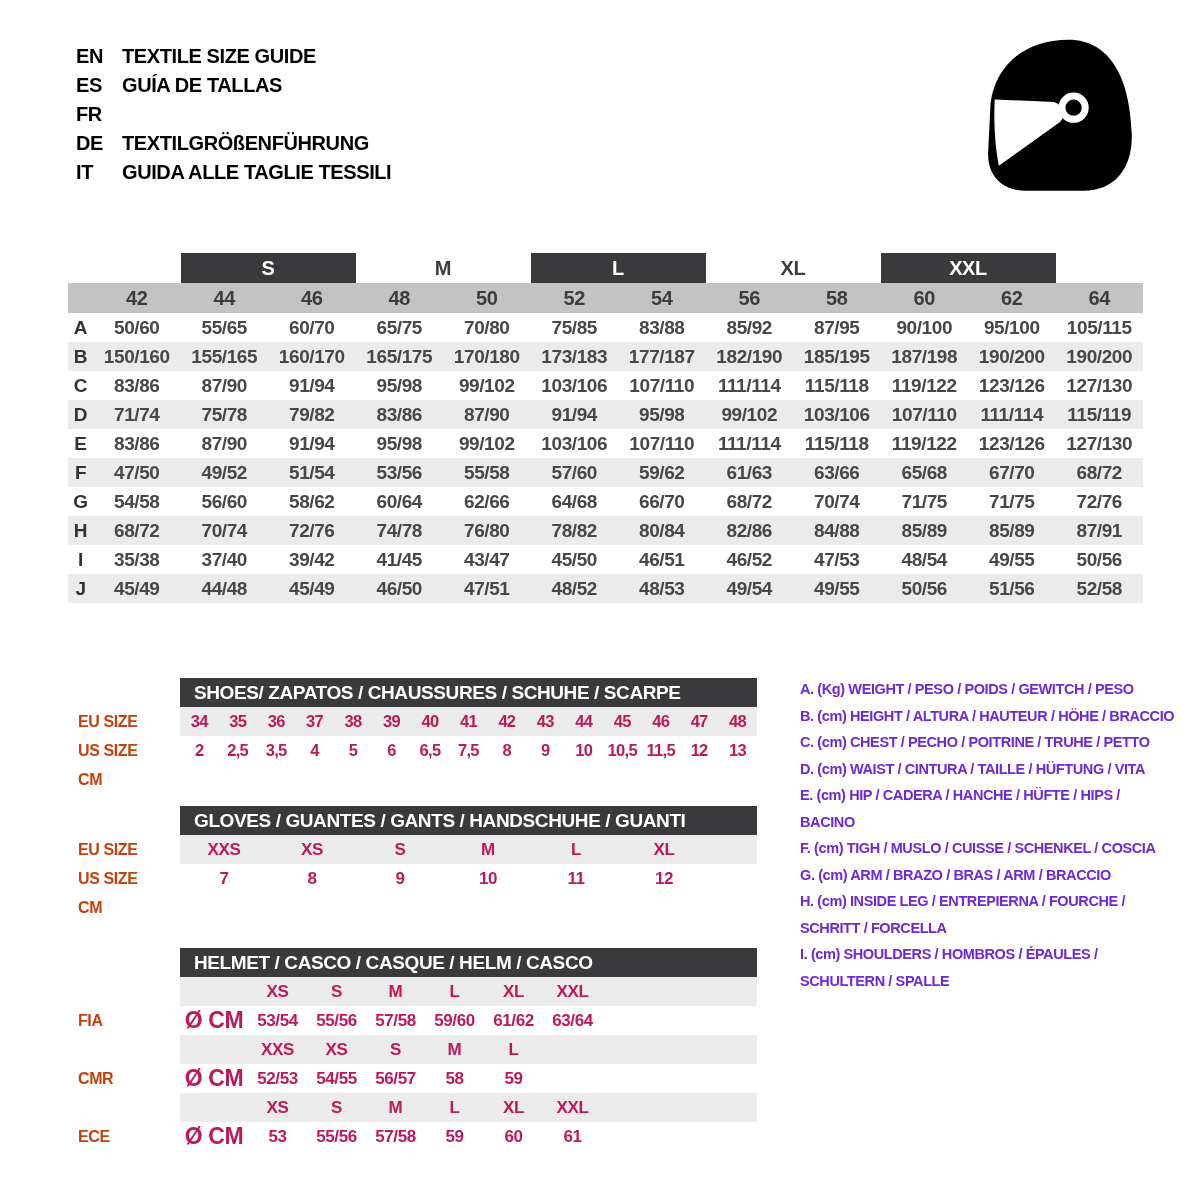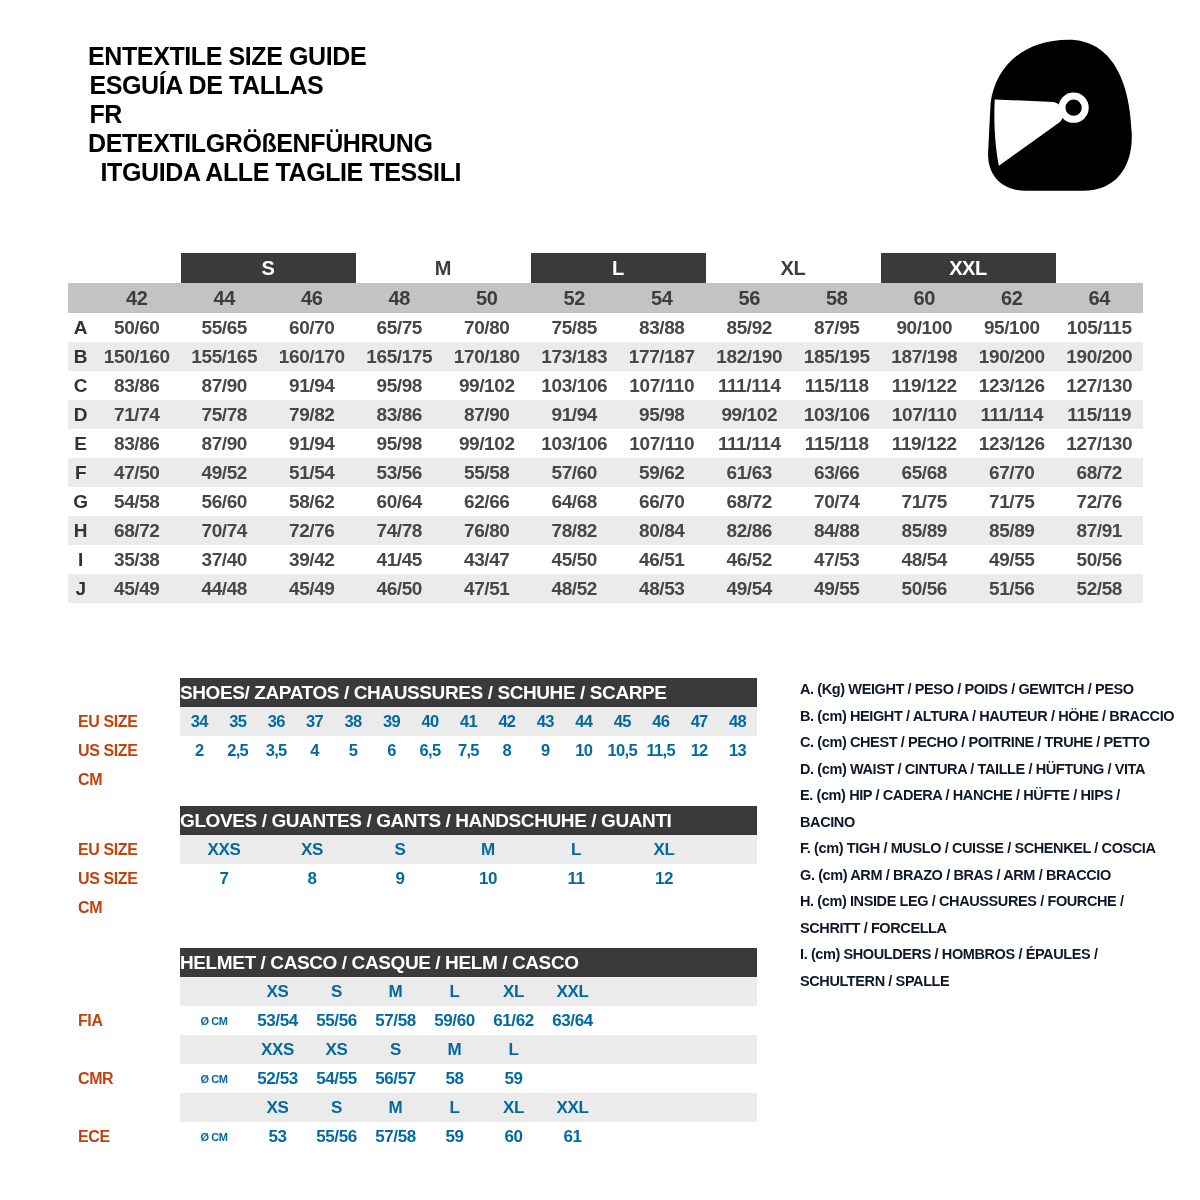--- a/index.html
+++ b/index.html
@@ -1,55 +1,55 @@
 <!DOCTYPE html>
 <html><head>
 <meta charset="utf-8">
 <style>
   html,body { margin:0; padding:0; background:#fff; }
   body { width:1200px; height:1200px; font-family:"Liberation Sans", sans-serif; font-weight:bold; }
   .page { position:relative; width:1200px; height:1200px; overflow:hidden; background:#fff; color:#000; letter-spacing:-0.4px; }
 
   
   .lang-block { position:absolute; left:76px; top:42px; }
-  .lang-row { display:flex; height:29px; align-items:center; font-size:25px;text-align:right; }
+  .lang-row { display:flex; height:29px; align-items:center; font-size:20px; }
   .lang-code { width:46px; }
 
   
   .helmet-icon { position:absolute; left:974px; top:36px; }
 
   
   .size-table { position:absolute; left:68px; top:253px; width:1075px; }
   .st-row { display:flex; height:29px; align-items:center; }
   .st-group-row { height:30px; }
   .st-band { height:30px; background:#c3c3c3; color:#3d3d3d; font-size:20px; }
   .st-spacer { width:112.5px; height:100%; }
   .st-letter { width:25px; text-align:center; color:#333; font-size:19px; }
   .st-cell { width:87.5px; text-align:center; }
   .st-group { width:175px; height:30px; line-height:30px; text-align:center; font-size:20px; color:#3d3d3d; }
   .st-group.boxed { background:#3a3a3c; color:#fff; }
   .st-data { font-size:19px; color:#474747; }
   .stripe { background:#ebebeb; }
 
   
   .sec-bar { position:absolute; left:180px; width:577px; height:29px; background:#3a3a3c; color:#fff;
-             display:flex; align-items:center; box-sizing:border-box; padding-left:0; font-size:19px; }
+             display:flex; align-items:center; box-sizing:border-box; padding-left:14px; font-size:19px; }
   .side-label { position:absolute; left:78px; height:29px; display:flex; align-items:center; font-size:16px; color:#c2410c; }
 
   .rows-block { position:absolute; left:180px; width:577px; }
-  .vrow { display:flex; height:29px; align-items:center; color:#0369a1; }
+  .vrow { display:flex; height:29px; align-items:center; color:#be185d; }
   .vrow.gray { background:#ebebeb; }
   .shoes-cell  { width:38.46px; text-align:center; font-size:16.5px; letter-spacing:-0.7px; }
   .gloves-cell { width:88px; text-align:center; font-size:17px; }
-  .helm-unit   { width:68px; text-align:center; font-size:11px; }
+  .helm-unit   { width:68px; text-align:center; font-size:23px; }
   .helm-cell   { width:59px; text-align:center; font-size:17px; }
 
   
   .legend { position:absolute; left:800px; top:676px; width:378px; font-size:14.5px; letter-spacing:-0.4px; }
-  .legend-item { line-height:26.5px; color:#0f172a; }
+  .legend-item { line-height:26.5px; color:#6d28d9; }
 </style>
 </head>
 <body>
 
 <div class="page">
 
   <div class="lang-block">
       <div class="lang-row">
         <span class="lang-code">EN</span>
         <span class="lang-title">TEXTILE SIZE GUIDE</span>
@@ -385,17 +385,17 @@
     </div>
 
   <div id="legend" class="legend">
       <div class="legend-item">A. (Kg) WEIGHT / PESO / POIDS / GEWITCH / PESO</div>
       <div class="legend-item">B. (cm) HEIGHT / ALTURA / HAUTEUR / HÖHE / BRACCIO</div>
       <div class="legend-item">C. (cm) CHEST / PECHO / POITRINE / TRUHE / PETTO</div>
       <div class="legend-item">D. (cm) WAIST / CINTURA / TAILLE / HÜFTUNG / VITA</div>
       <div class="legend-item">E. (cm) HIP / CADERA / HANCHE / HÜFTE / HIPS /  BACINO</div>
       <div class="legend-item">F. (cm) TIGH / MUSLO / CUISSE / SCHENKEL / COSCIA</div>
       <div class="legend-item">G. (cm) ARM  / BRAZO / BRAS / ARM / BRACCIO</div>
-      <div class="legend-item">H. (cm) INSIDE LEG / CHAUSSURES / FOURCHE / SCHRITT / FORCELLA</div>
+      <div class="legend-item">H. (cm) INSIDE LEG / ENTREPIERNA / FOURCHE / SCHRITT / FORCELLA</div>
       <div class="legend-item">I.  (cm) SHOULDERS / HOMBROS / ÉPAULES / SCHULTERN / SPALLE</div>
     </div>
 
 </div>
 
 </body></html>

